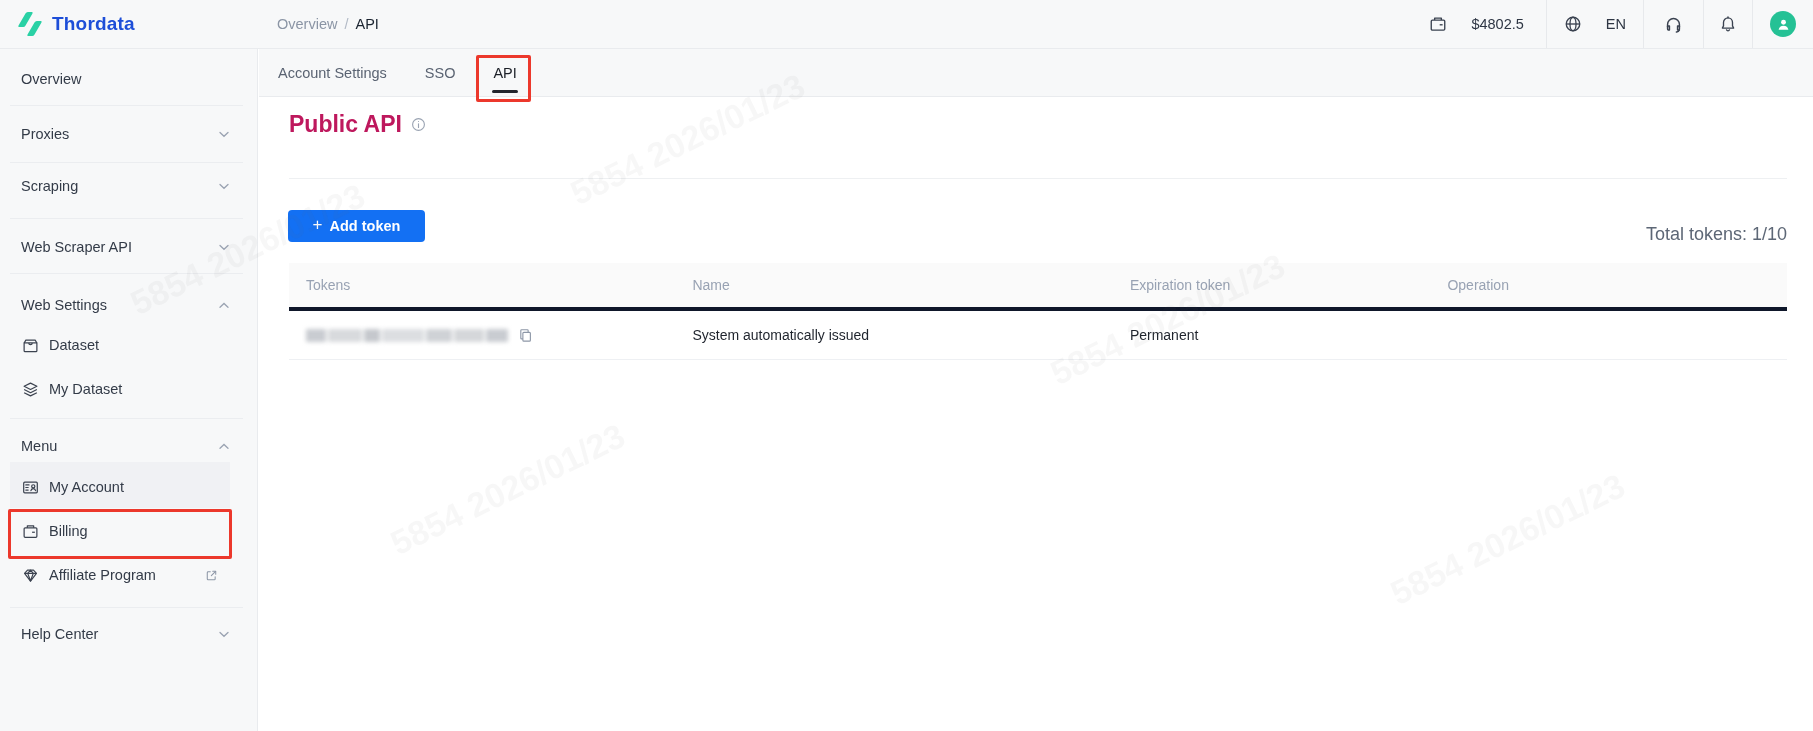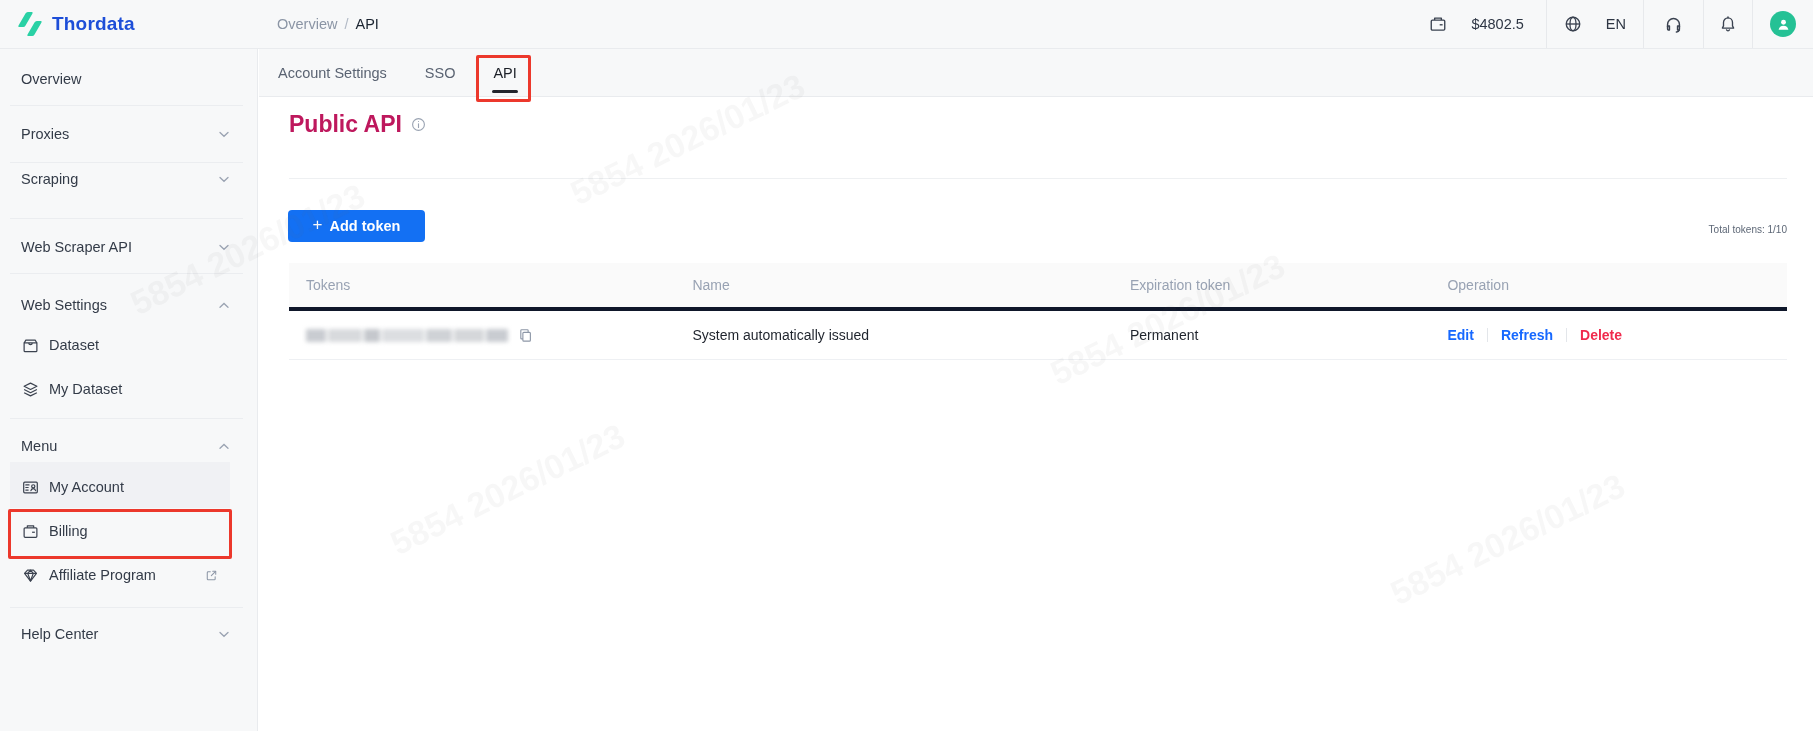--- a/index.html
+++ b/index.html
@@ -58,21 +58,21 @@
   .content { position:absolute; left:259px; top:97px; width:1554px; height:634px; background:#fff; z-index:1; }
   .page-title-row { position:absolute; left:30px; top:14px; display:flex; align-items:center; gap:9px; }
   .page-title { font-size:23px; font-weight:700; color:#be185d; }
   .info-ic { display:flex; align-items:center; color:#9aa3b2; }
   .title-div { position:absolute; left:30px; right:26px; top:81px; height:1px; background:#eef0f2; }
   .btn-add { position:absolute; left:29px; top:113px; width:137px; height:32px; background:#1370f3;
              color:#fff; border:none; border-radius:4px; font-size:14.5px; font-weight:700;
              display:flex; align-items:center; justify-content:center; gap:7px; cursor:pointer;
              font-family:"Liberation Sans", sans-serif; }
   .btn-add .plus { font-size:17px; font-weight:400; position:relative; top:-1px; }
-  .total-tokens { position:absolute; right:26px; top:127px; font-size:10px; color:#5d6776;margin-left:44px; }
+  .total-tokens { position:absolute; right:26px; top:127px; font-size:18px; color:#5d6776;margin-left:44px; }
 
   .table { position:absolute; left:30px; right:26px; top:166px; }
   .t-row { display:grid; grid-template-columns:25.8% 29.2% 21.2% 23.8%; align-items:center; }
   .t-head { height:48px; background:#fafafa; border-bottom:4px solid #0f172a; }
   .t-head .cell { font-size:14px; color:#98a2b3; }
   .t-body { height:49px; background:#fff; border-bottom:1px solid #eef0f3; }
   .t-body .cell { font-size:14px; color:#1f242d; }
   .cell { padding-left:17px; display:flex; align-items:center; }
   .blur-bar { display:flex; align-items:center; gap:2px; filter:blur(2px); }
   .blur-bar span { height:13px; border-radius:1px; display:inline-block; }
@@ -180,21 +180,21 @@
     <div class="side-item" style="top:67px;">
       <span class="lbl">Proxies</span>
       <span class="chev">
           <svg width="10" height="7" viewBox="0 0 10 7" fill="none" stroke="currentColor" stroke-width="1.3" stroke-linecap="round">
             <path d="M1 1.5 5 5.3 9 1.5"></path>
           </svg>
         </span>
     </div>
     <div class="side-div" style="top:113px;"></div>
 
-    <div class="side-item" style="top:112px;padding-left:42px;">
+    <div class="side-item" style="top:119px;padding-left:42px;">
       <span class="lbl">Scraping</span>
       <span class="chev">
           <svg width="10" height="7" viewBox="0 0 10 7" fill="none" stroke="currentColor" stroke-width="1.3" stroke-linecap="round">
             <path d="M1 1.5 5 5.3 9 1.5"></path>
           </svg>
         </span>
     </div>
     <div class="side-div" style="top:169px;"></div>
 
     <div class="side-item" style="top:180px;">
@@ -360,24 +360,17 @@
           </span>
           <span class="copy-btn">
             <svg width="15" height="15" viewBox="0 0 16 16" fill="none" stroke="currentColor" stroke-width="1.2" stroke-linejoin="round">
                 <rect x="5.2" y="4.6" width="8" height="9.4" rx="1"></rect>
                 <path d="M10.8 4.6V2.6a.8.8 0 0 0-.8-.8H3.8a.8.8 0 0 0-.8.8v8.2a.8.8 0 0 0 .8.8h1.4"></path>
               </svg>
           </span>
         </div>
         <div class="cell">System automatically issued</div>
         <div class="cell">Permanent</div>
-        <div class="cell ops">
-          <span class="op-link">Edit</span>
-          <span class="op-sep"></span>
-          <span class="op-link">Refresh</span>
-          <span class="op-sep"></span>
-          <span class="op-link danger">Delete</span>
-        </div>
       </div>
     </div>
   </div>
 
 </div>
 
 </body></html>

